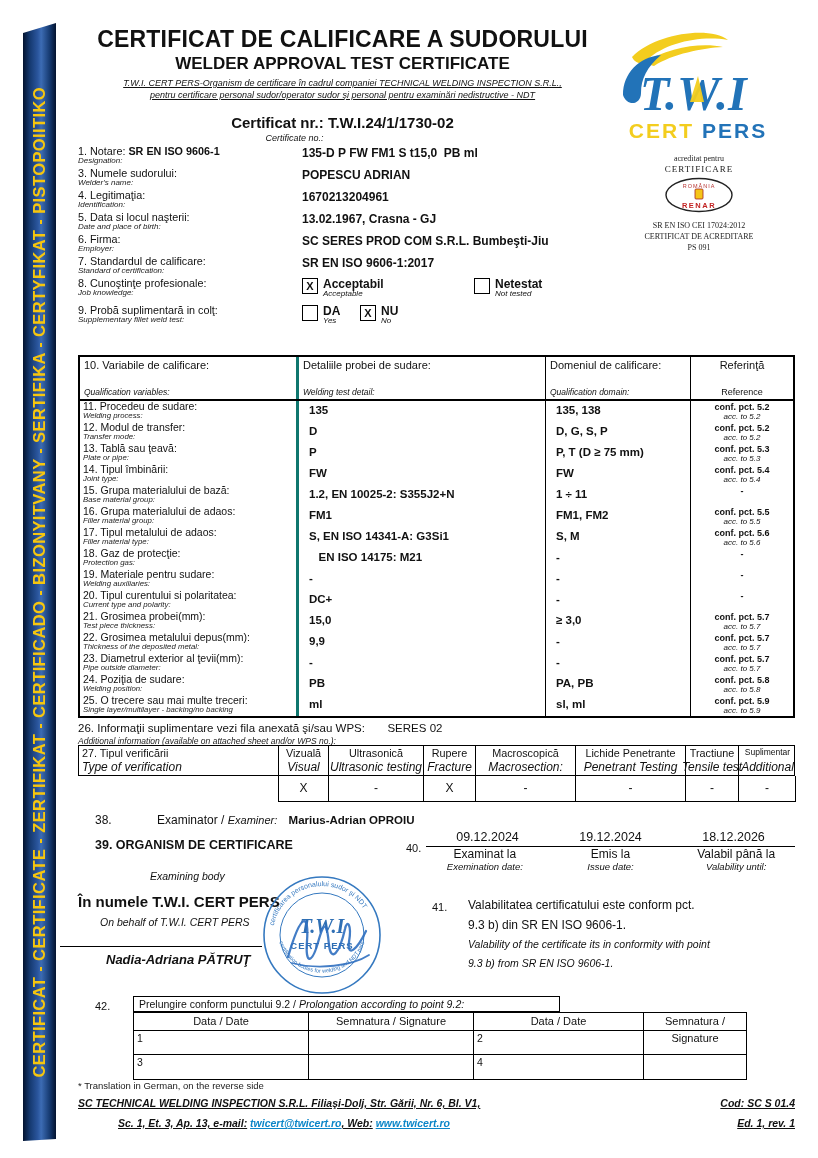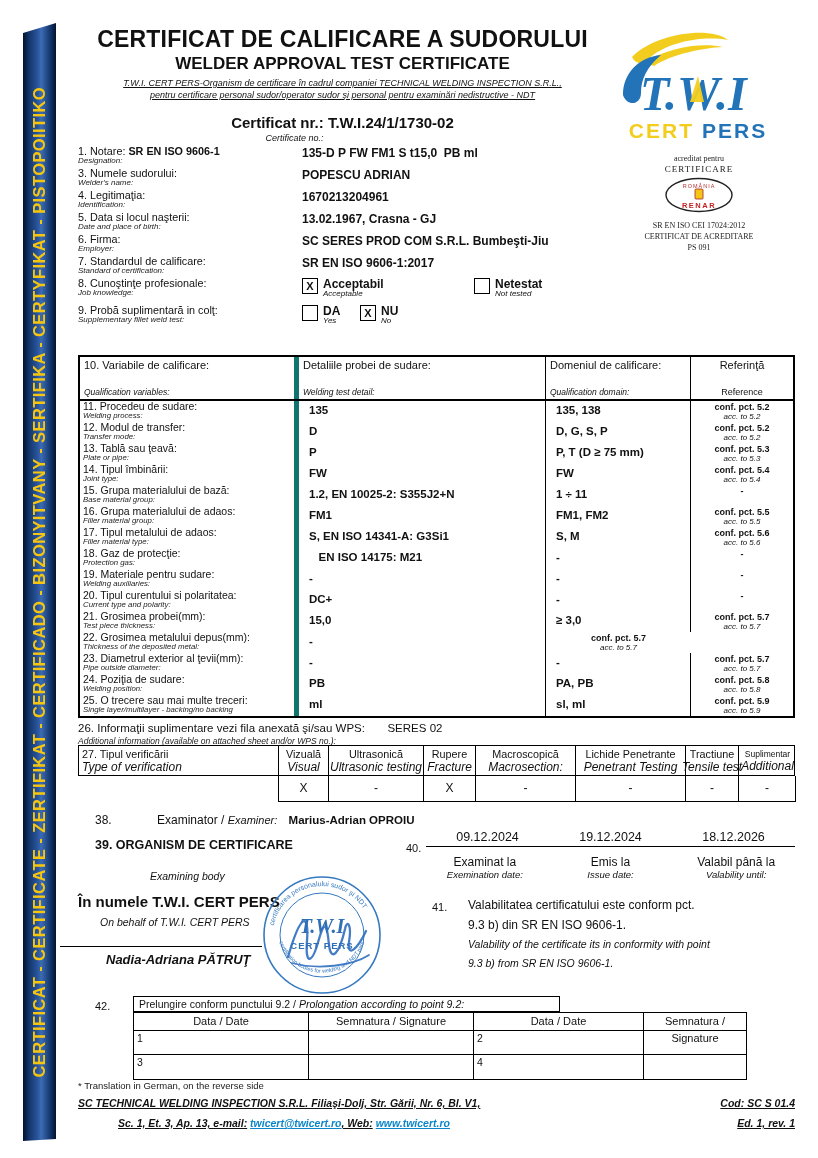--- a/index.html
+++ b/index.html
@@ -46,21 +46,21 @@
 
   
   .qtable{position:absolute;left:78px;top:355px;width:717px;border:2px solid #000;box-sizing:border-box;}
   .qhead{display:grid;grid-template-columns:219px 247px 145px 1fr;border-bottom:2px solid #000;height:42px;}
   .qh{display:flex;flex-direction:column;justify-content:space-between;padding:2px 4px;box-sizing:border-box;}
   .qh .hro{font-size:11px;}
   .qh .hen{font-size:8.5px;font-style:italic;}
   .qh4{text-align:center;}
   .qh4 .hro{font-size:11px;}
   .qh4 .hen{font-size:9px;font-style:normal;}
-  .qc1b,.qh1{border-right:5px solid #0f766e;gap:12px;}
+  .qc1b,.qh1{border-right:3px solid #0f766e;gap:12px;}
   .qc2b,.qh2{border-right:1px solid #000;}
   .qc3b,.qh3{border-right:1px solid #000;}
   .qrow{display:grid;grid-template-columns:219px 247px 145px 1fr;min-height:21px;}
   .qc{box-sizing:border-box;}
   .qc1 .l1{display:block;font-size:10.5px;line-height:11px;padding:0 0 0 3px;}
   .qc1 .l2{display:block;font-size:7.8px;font-style:italic;line-height:8.2px;padding-left:3px;color:#222;}
   .qval{font-weight:bold;font-size:11.5px;padding:3px 0 0 10px;}
   .qref{text-align:center;}
   .qref .r1{display:block;font-weight:bold;font-size:9px;line-height:10px;padding-top:1px;}
   .qref .r2{display:block;font-style:italic;font-size:8px;line-height:9px;}
@@ -68,21 +68,21 @@
   
   .row26{position:absolute;left:78px;top:718px;width:717px;}
   .row26 .l1{font-size:11.5px;}
   .row26 .v{font-size:11.5px;margin-left:18px;}
   .row26 .l2{display:block;font-size:8.5px;font-style:italic;color:#222;}
 
   
   .vhead{position:absolute;left:78px;top:745px;width:717px;box-sizing:border-box;
          border:1.6px solid #000;display:grid;
          grid-template-columns:200px 50px 95px 52px 100px 110px 53px 57px;height:31px;}
-  .vh{display:flex;flex-direction:column;justify-content:center;align-items:center;
+  .vh{display:flex;flex-direction:column;justify-content:space-between;align-items:center;
       border-right:1px solid #000;box-sizing:border-box;padding:1px 1px;}
   .vh:last-child{border-right:none;}
   .vh .vro{font-size:10.8px;white-space:nowrap;}
   .vh .ven{font-size:12px;font-style:italic;white-space:nowrap;}
   .vh.vlab{align-items:flex-start;padding-left:3px;}
   .vh.vsm .vro{font-size:8.5px;}
   .vvals{position:absolute;left:278px;top:776px;display:grid;
          grid-template-columns:50px 95px 52px 100px 110px 53px 57px;height:26px;
          border-left:1.6px solid #000;box-sizing:border-box;}
   .vv{border-right:1px solid #000;border-bottom:1.4px solid #000;box-sizing:border-box;
@@ -93,21 +93,21 @@
   .sec38{position:absolute;left:95px;top:813px;font-size:12px;}
   .sec38 .lab{margin-left:42px;}
   .sec38 i{font-size:11px;}
   .sec38 b{font-size:11.5px;margin-left:8px;}
   .s39title{position:absolute;left:95px;top:838px;font-size:12.5px;font-weight:bold;}
   .exbody{position:absolute;left:150px;top:870px;font-size:10.5px;font-style:italic;}
   .s40num{position:absolute;left:406px;top:842px;font-size:11px;}
   .dates{position:absolute;left:426px;top:830px;width:369px;}
   .drow{display:flex;border-bottom:1.6px solid #000;padding-bottom:2px;}
   .drow span{width:123px;text-align:center;font-size:12.5px;}
-  .dlabs{display:flex;margin-top:8px;gap:8px;}
+  .dlabs{display:flex;margin-top:0;gap:8px;}
   .dcol{width:123px;text-align:center;}
   .dcol .dro{display:block;font-size:12px;}
   .dcol .den{display:block;font-size:9.5px;font-style:italic;}
   .behalf{position:absolute;left:78px;top:893px;font-size:15px;font-weight:bold;}
   .behalf-en{position:absolute;left:100px;top:916px;font-size:10.5px;font-style:italic;}
   .sigline{position:absolute;left:60px;top:946px;width:202px;border-top:1.5px solid #000;}
   .signer{position:absolute;left:106px;top:952px;font-size:13px;font-weight:bold;font-style:italic;}
   .stampwrap{position:absolute;left:256px;top:869px;}
   .s41num{position:absolute;left:432px;top:901px;font-size:11px;}
   .s41{position:absolute;left:468px;top:895px;width:330px;}
@@ -416,20 +416,21 @@
             <span class="r1">conf. pct. 5.7</span>
             <span class="r2">acc. to 5.7</span>
           </div>
         </div>
 
         <div class="qrow">
           <div class="qc qc1 qc1b">
             <span class="l1">22. Grosimea metalului depus(mm):</span>
             <span class="l2">Thickness of the deposited metal:</span>
           </div>
+          <div class="qc qval qc2b">9,9</div>
           <div class="qc qval qc3b">-</div>
           <div class="qc qref">
             <span class="r1">conf. pct. 5.7</span>
             <span class="r2">acc. to 5.7</span>
           </div>
         </div>
 
         <div class="qrow">
           <div class="qc qc1 qc1b">
             <span class="l1">23. Diametrul exterior al ţevii(mm):</span>

